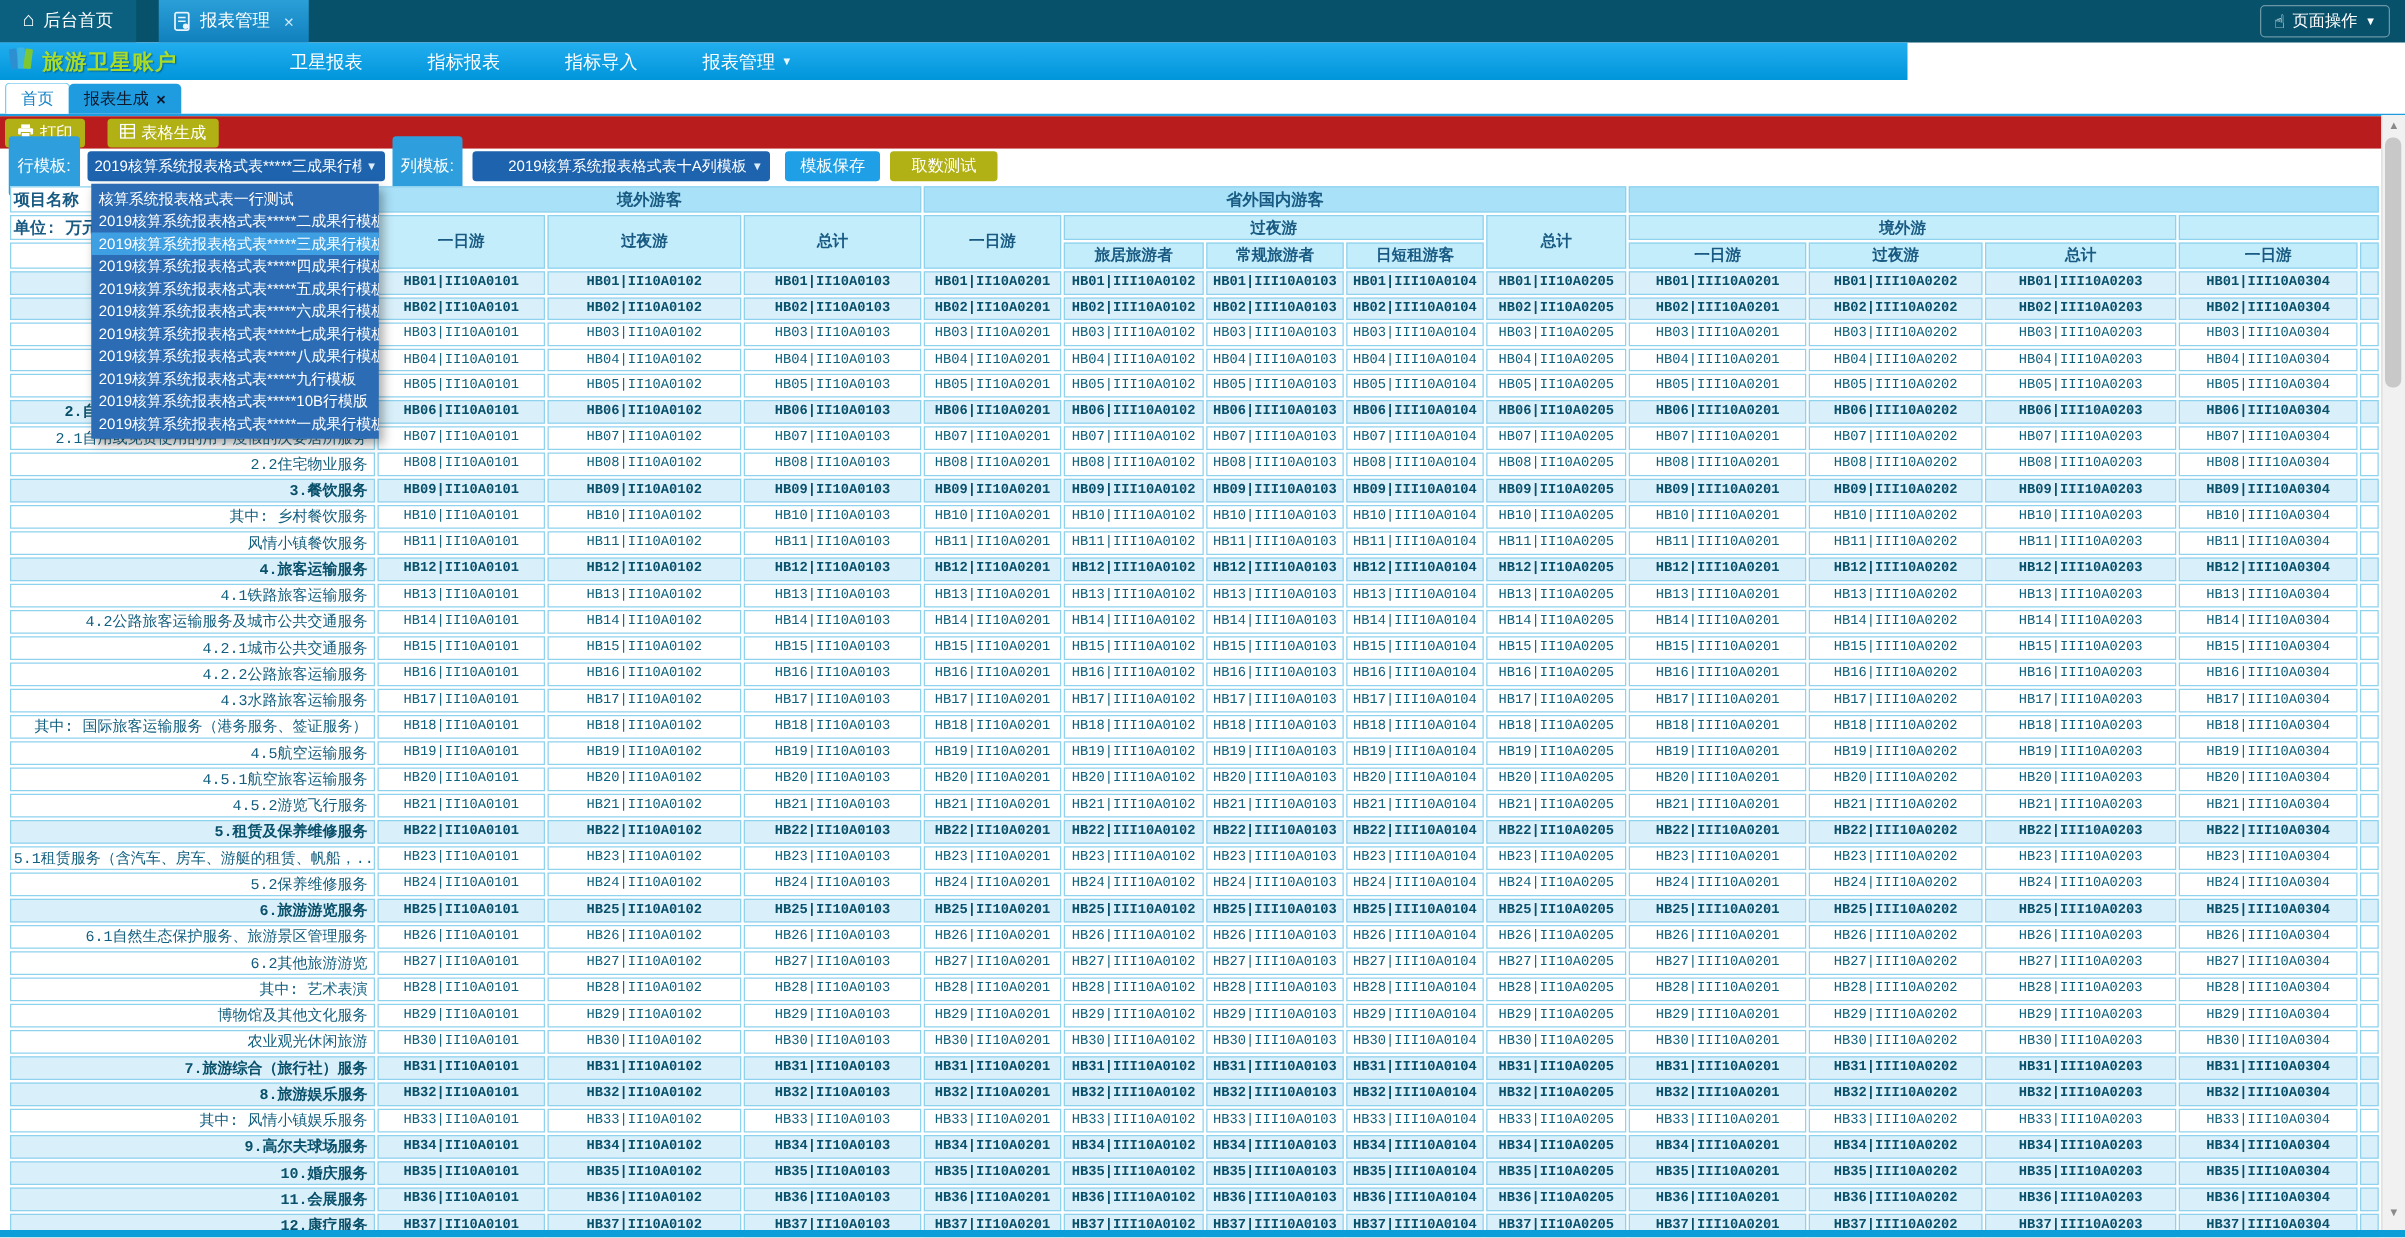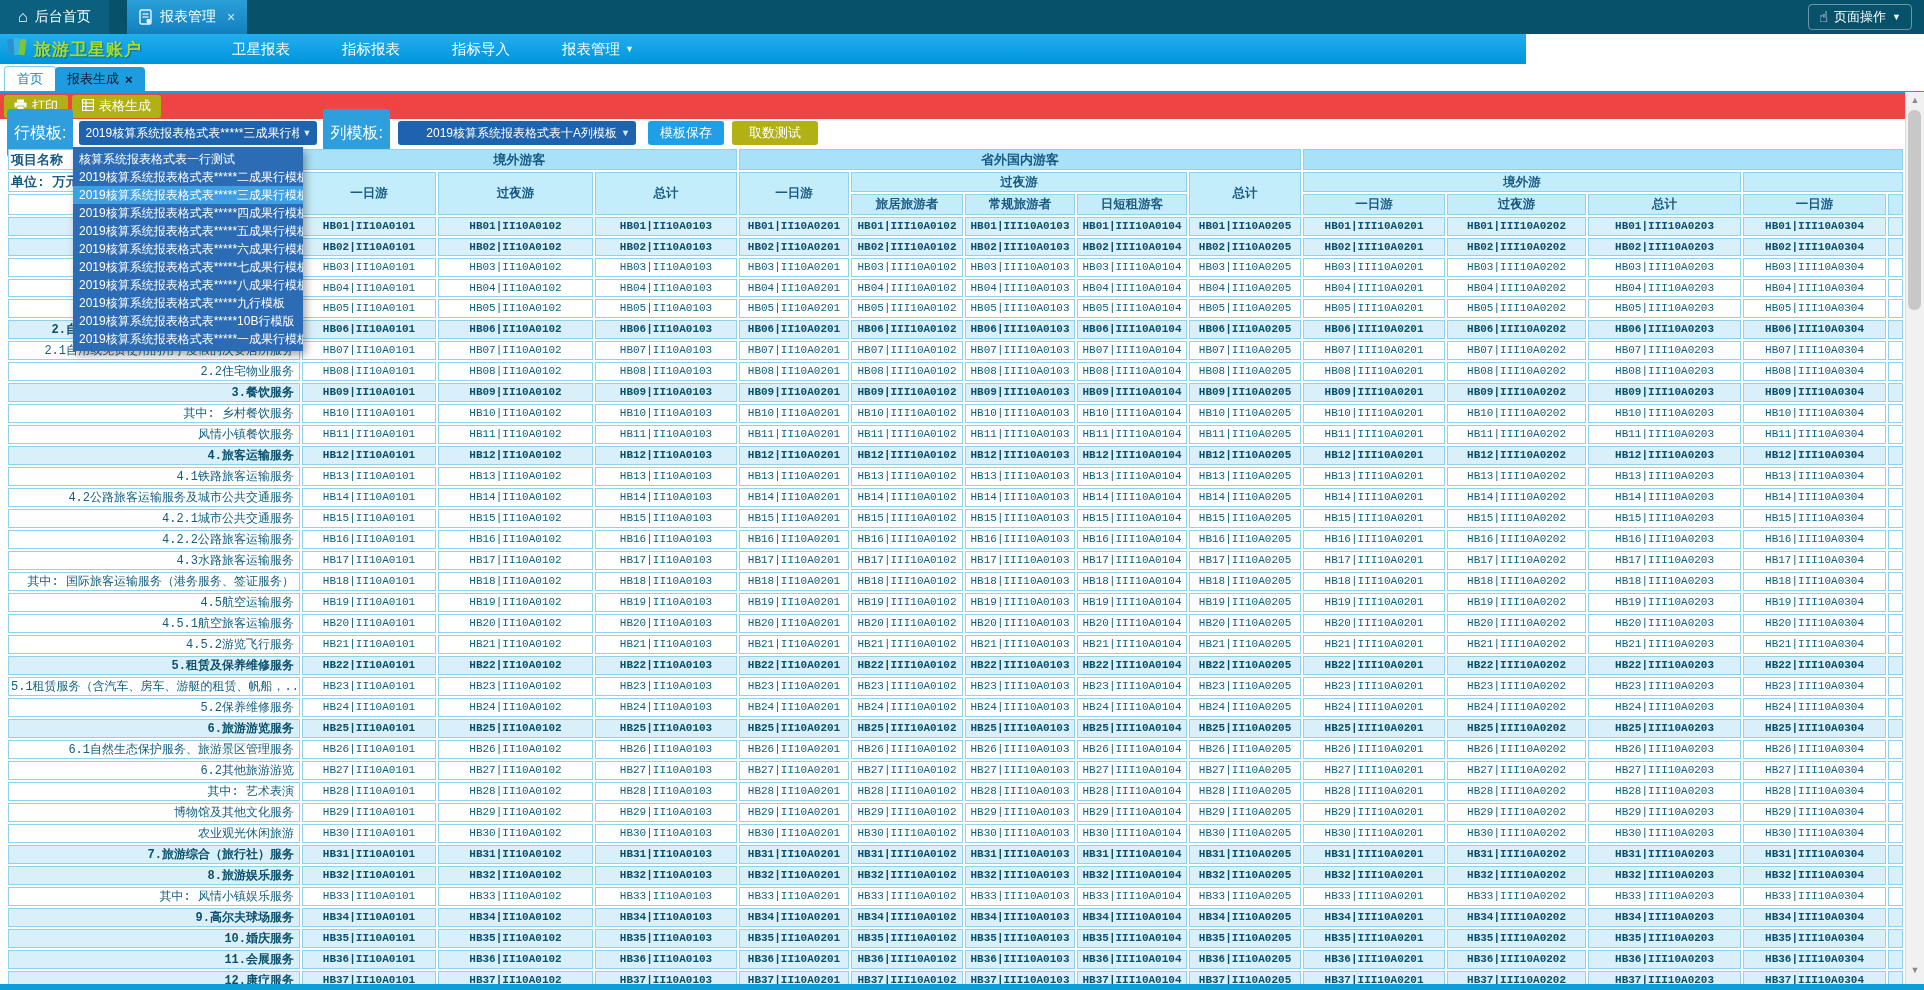--- a/index.html
+++ b/index.html
@@ -24,26 +24,26 @@
   .menu-item .car{font-size:9px;color:#eaf7ff;}
 
   
   .tabstrip{position:absolute;left:0;top:64px;width:1924px;height:27px;background:#fff;border-bottom:2px solid #1f9ce0;}
   .tab{position:absolute;bottom:0;height:24px;display:flex;align-items:center;gap:6px;padding:0 12px;font-size:13px;border-radius:4px 4px 0 0;cursor:pointer;text-align:right;}
   .tab.inactive{left:4px;background:#fff;border:1px solid #7fcdf1;border-bottom:none;color:#1583c4;}
   .tab.active{left:55px;background:#1f9ce0;color:#0f172a;}
   .tab .x{font-weight:bold;font-size:13px;}
 
   
-  .actionbar{position:absolute;left:0;top:93px;width:1924px;height:26px;background:#ef4444;display:flex;align-items:center;gap:4px;padding-left:4px;box-sizing:border-box;}
+  .actionbar{position:absolute;left:0;top:93px;width:1924px;height:26px;background:#b91c1c;display:flex;align-items:center;gap:18px;padding-left:4px;box-sizing:border-box;}
   .btn-olive{background:#b1b014;color:#fff;border:none;border-radius:3px;height:23px;display:flex;align-items:center;gap:5px;padding:0 10px;font-size:13px;cursor:pointer;font-family:inherit;}
 
   
   .templatebar{position:absolute;left:0;top:119px;width:1924px;height:28px;background:#fff;display:flex;align-items:center;gap:6px;padding-left:7px;box-sizing:border-box;}
-  .chip{background:#2f9edc;color:#fff;font-size:16px;height:24px;display:flex;align-items:center;padding:12px 7px;border-radius:3px;}
+  .chip{background:#2f9edc;color:#fff;font-size:13px;height:24px;display:flex;align-items:center;padding:12px 7px;border-radius:3px;}
   .selectbox{background:#1e63ae;color:#fff;font-size:12px;height:24px;display:flex;align-items:center;border-radius:3px;padding:0 6px;box-sizing:border-box;cursor:pointer;position:relative;}
   .selectbox .val{flex:1;overflow:hidden;white-space:nowrap;}
   .selectbox .car{font-size:9px;margin-left:4px;color:#dceefb;}
   .sel-row{width:238px;}
   .sel-col{width:238px;margin-left:2px;text-align:right;}
   .btn-blue{background:#1e9fe6;color:#fff;border:none;border-radius:3px;height:24px;padding:0 12px;font-size:13px;cursor:pointer;margin-left:6px;font-family:Liberation Mono, monospace;}
   .btn-olive2{background:#b1b014;color:#fff;border:none;border-radius:3px;height:24px;padding:0 17px;font-size:13px;cursor:pointer;margin-left:2px;font-family:inherit;}
 
   
   .tablewrap{position:absolute;left:6px;top:147px;width:1901px;font-family:Liberation Mono, monospace;}

